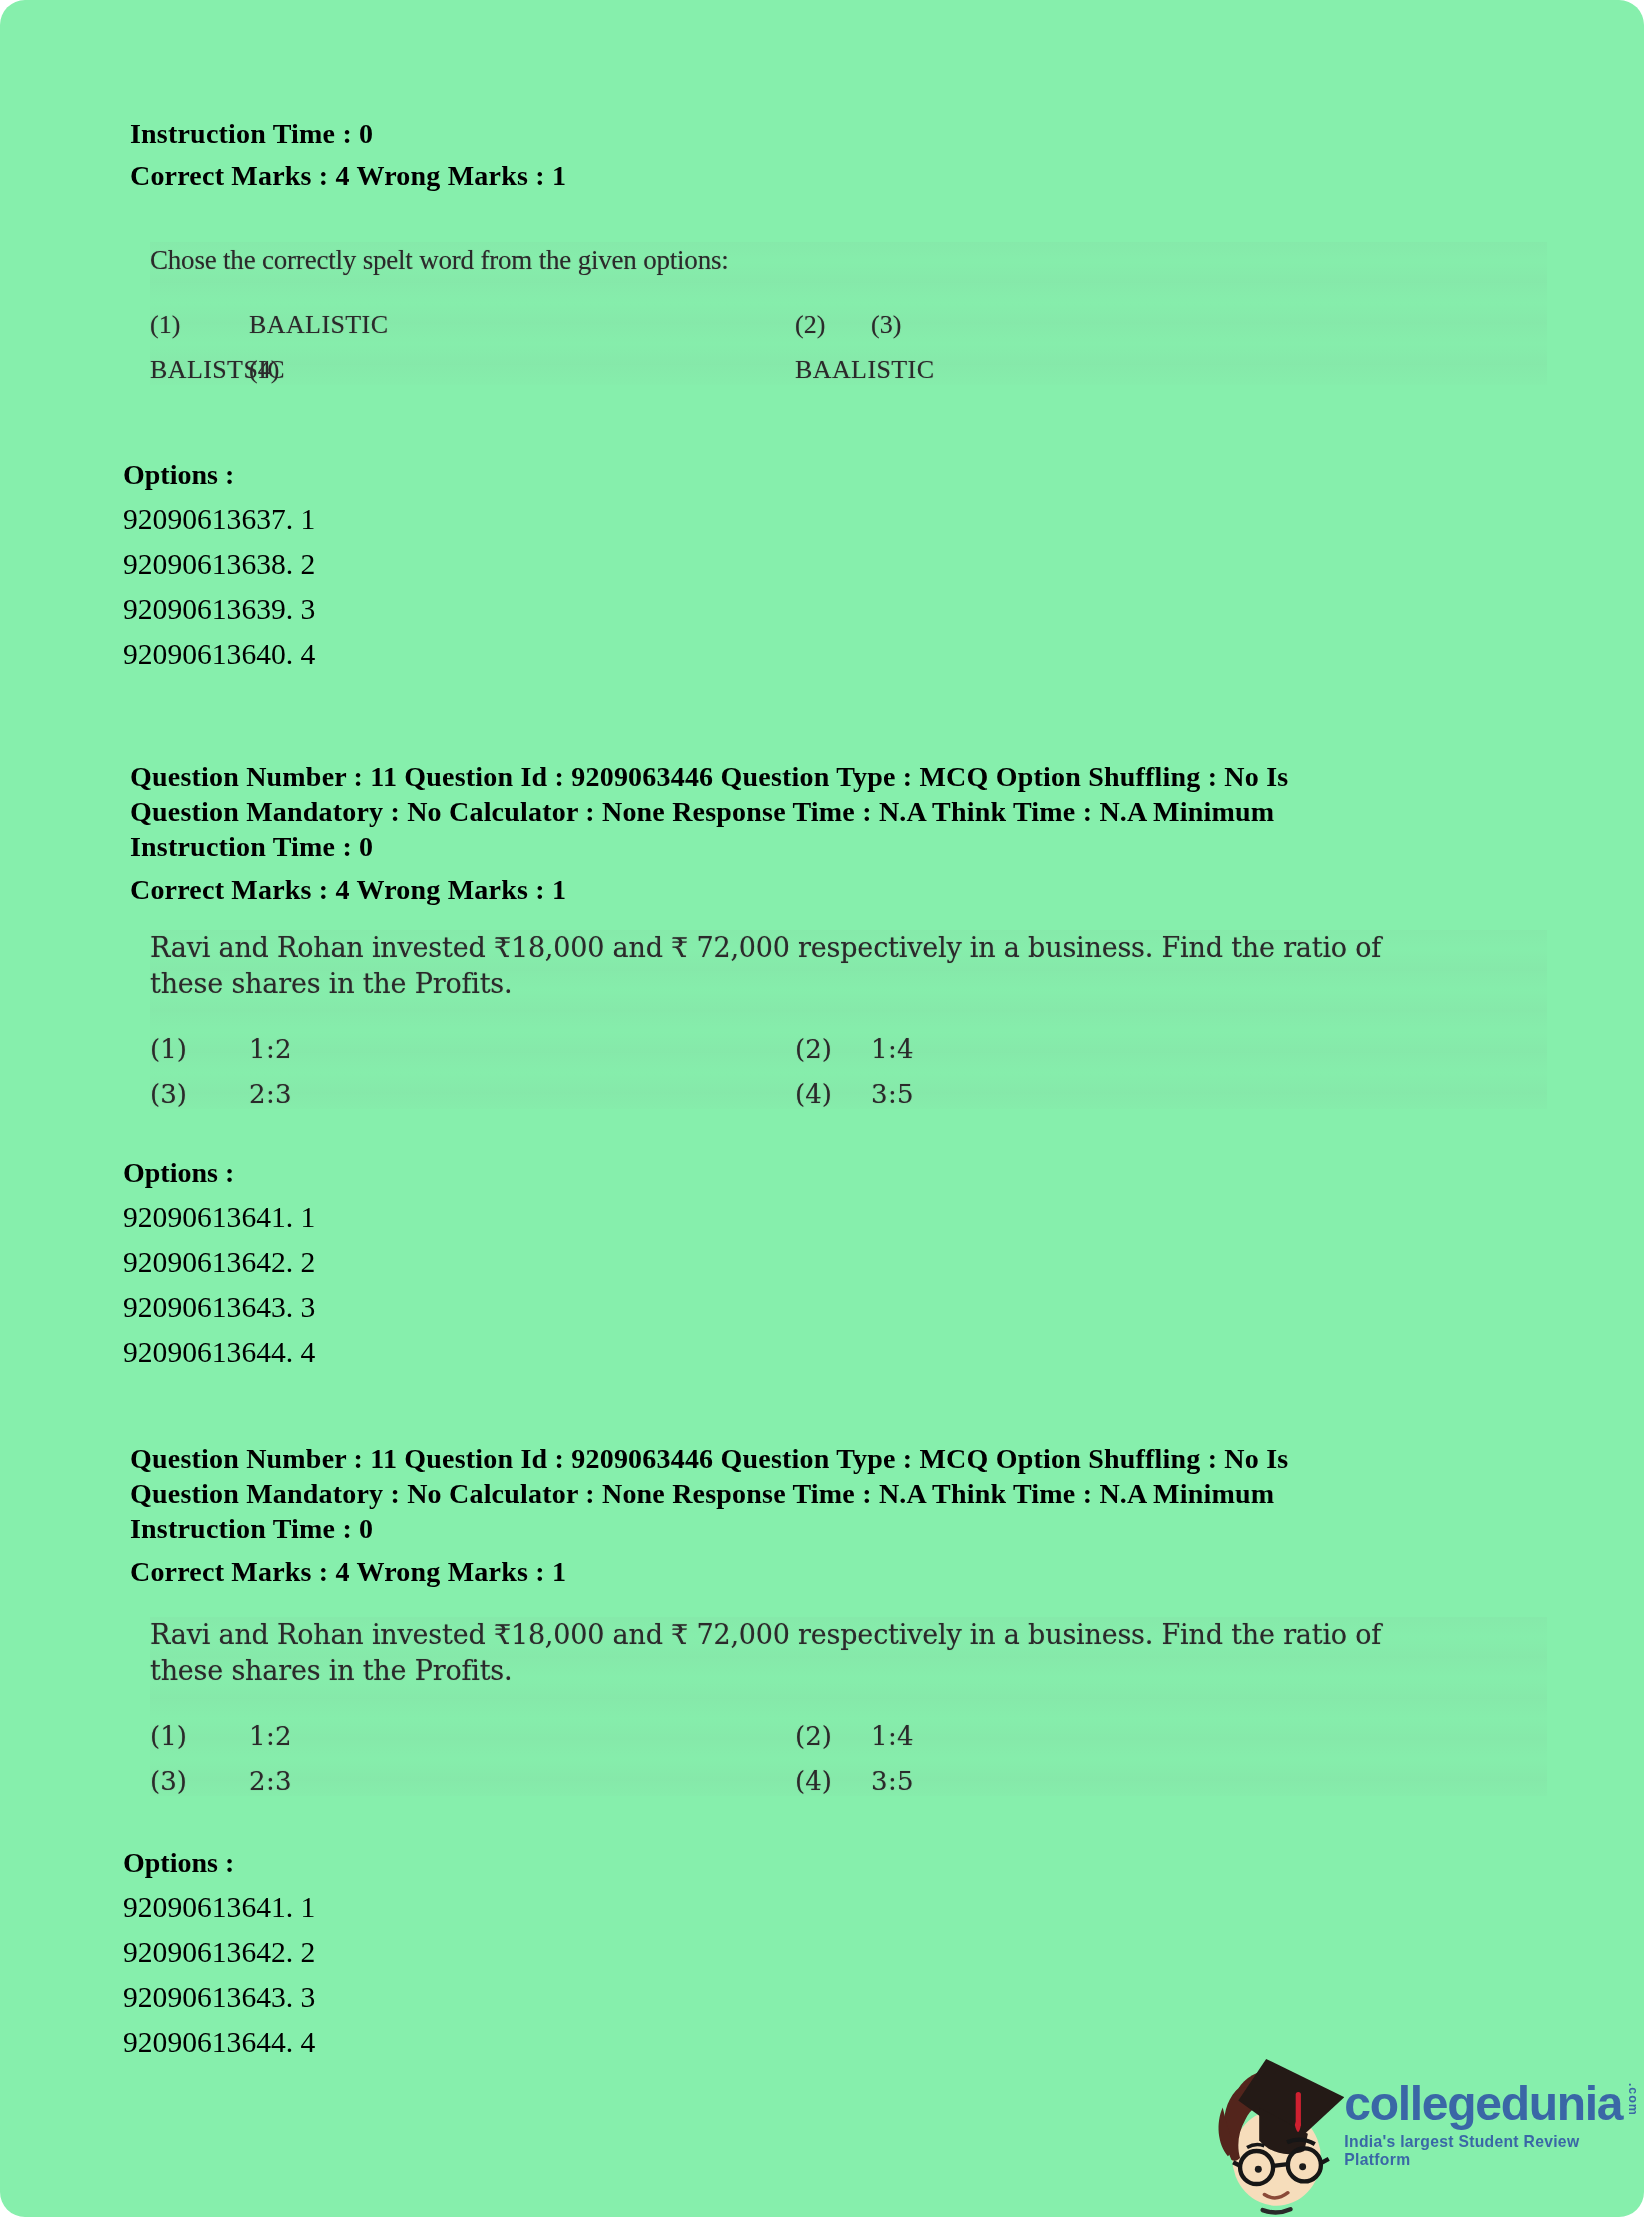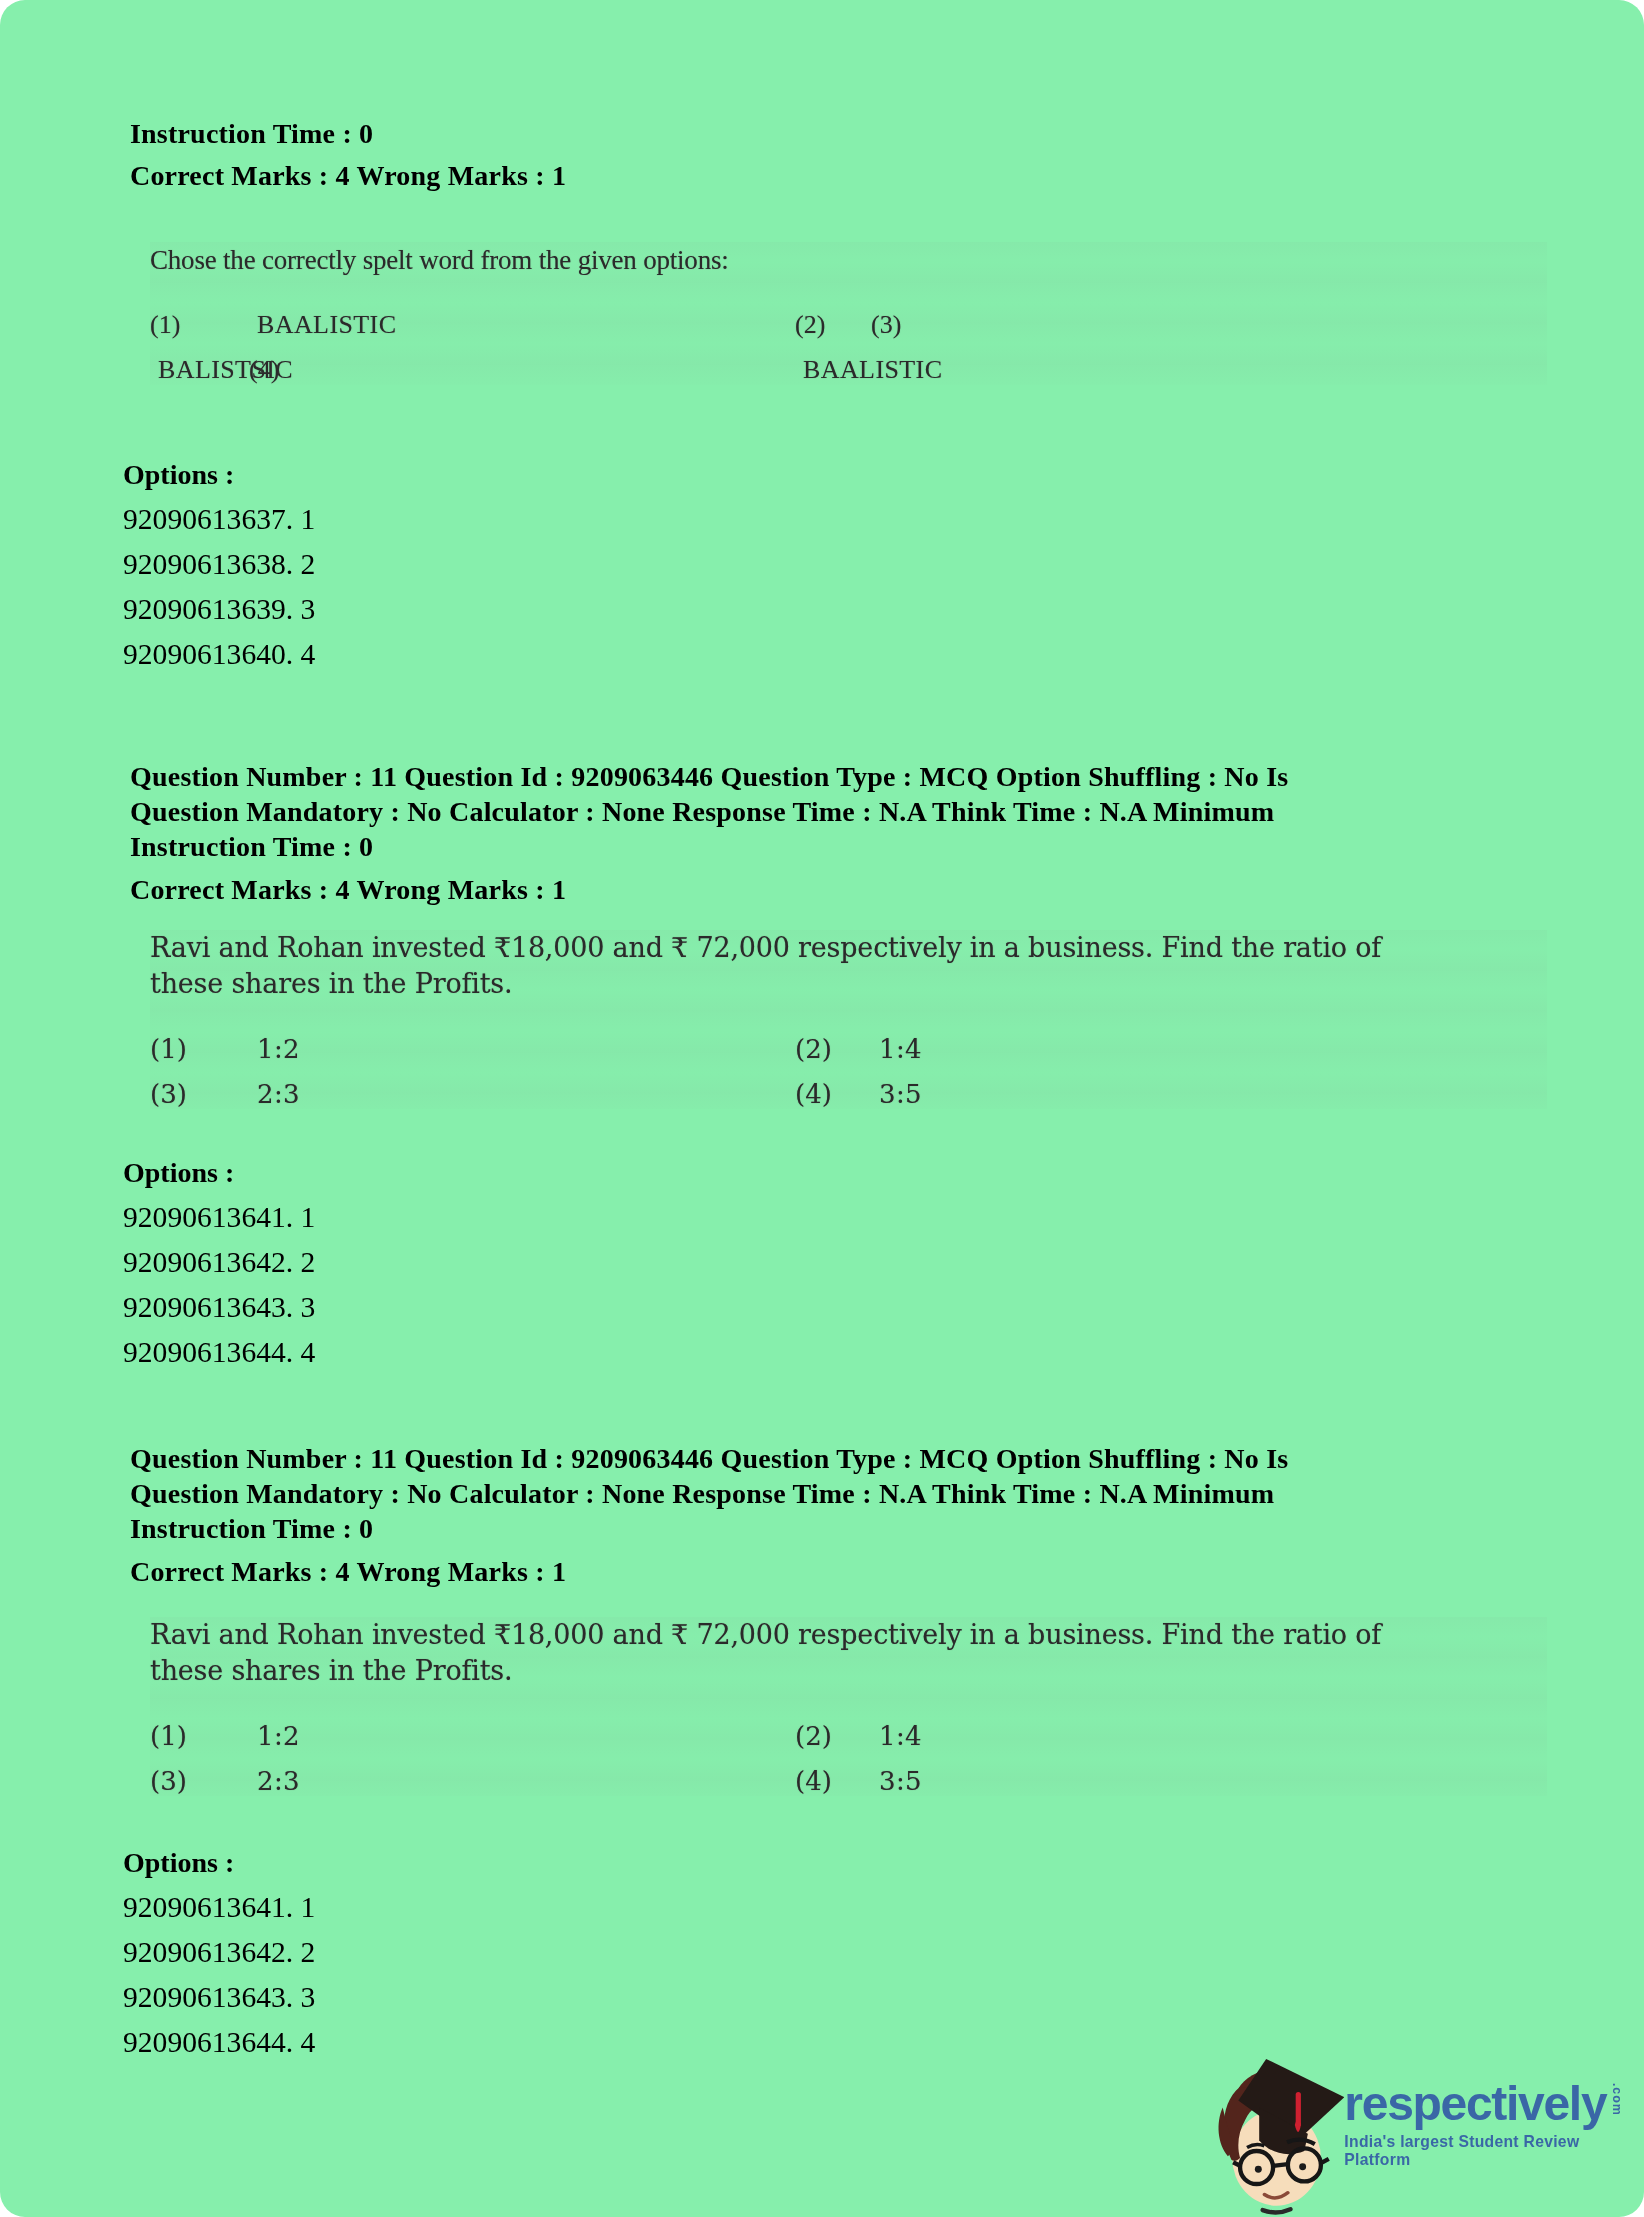--- a/index.html
+++ b/index.html
@@ -47,21 +47,21 @@
   .scan-1 { top: 242px; font-family: Liberation Serif, serif; }
   .scan-2 { top: 930px; }
   .scan-3 { top: 1617px; }
   .mcq {
     display: grid;
     grid-template-columns: 99px 546px 76px auto;
     row-gap: 15px;
     margin-top: 32px;
     font-size: 26px; line-height: 30px;
   }
-  .mcq .word { letter-spacing: 0.4px; margin-left: 8px; }
+  .mcq .word { letter-spacing: 0.4px; }
 
   
   .opts {
     left: 123px;
     font-size: 29.6px; line-height: 45px;
   }
   .opts .label { font-weight: bold; font-size: 28px; }
   .opts-1 { top: 452px; }
   .opts-2 { top: 1150px; }
   .opts-3 { top: 1840px; }
@@ -221,21 +221,21 @@
 
       <circle cx="51" cy="133" r="4" fill="#1c1c1c"></circle>
       <circle cx="102" cy="130" r="4" fill="#1c1c1c"></circle>
 
       <path d="M58,162 Q71,171 85,160" stroke="#8a4a38" stroke-width="4" fill="none" stroke-linecap="round"></path>
 
       <path d="M56,180 Q72,186 88,179" stroke="#2a2a2a" stroke-width="5" fill="none" stroke-linecap="round"></path>
     </svg>
     <div class="logo-text">
       <div class="brand-row">
-        <span class="brand">respectively</span>
+        <span class="brand">collegedunia</span>
         <span class="dotcom">.com</span>
       </div>
       <div class="tagline">India's largest Student Review Platform</div>
     </div>
   </div>
 
 </div>
 
 
 </body></html>

